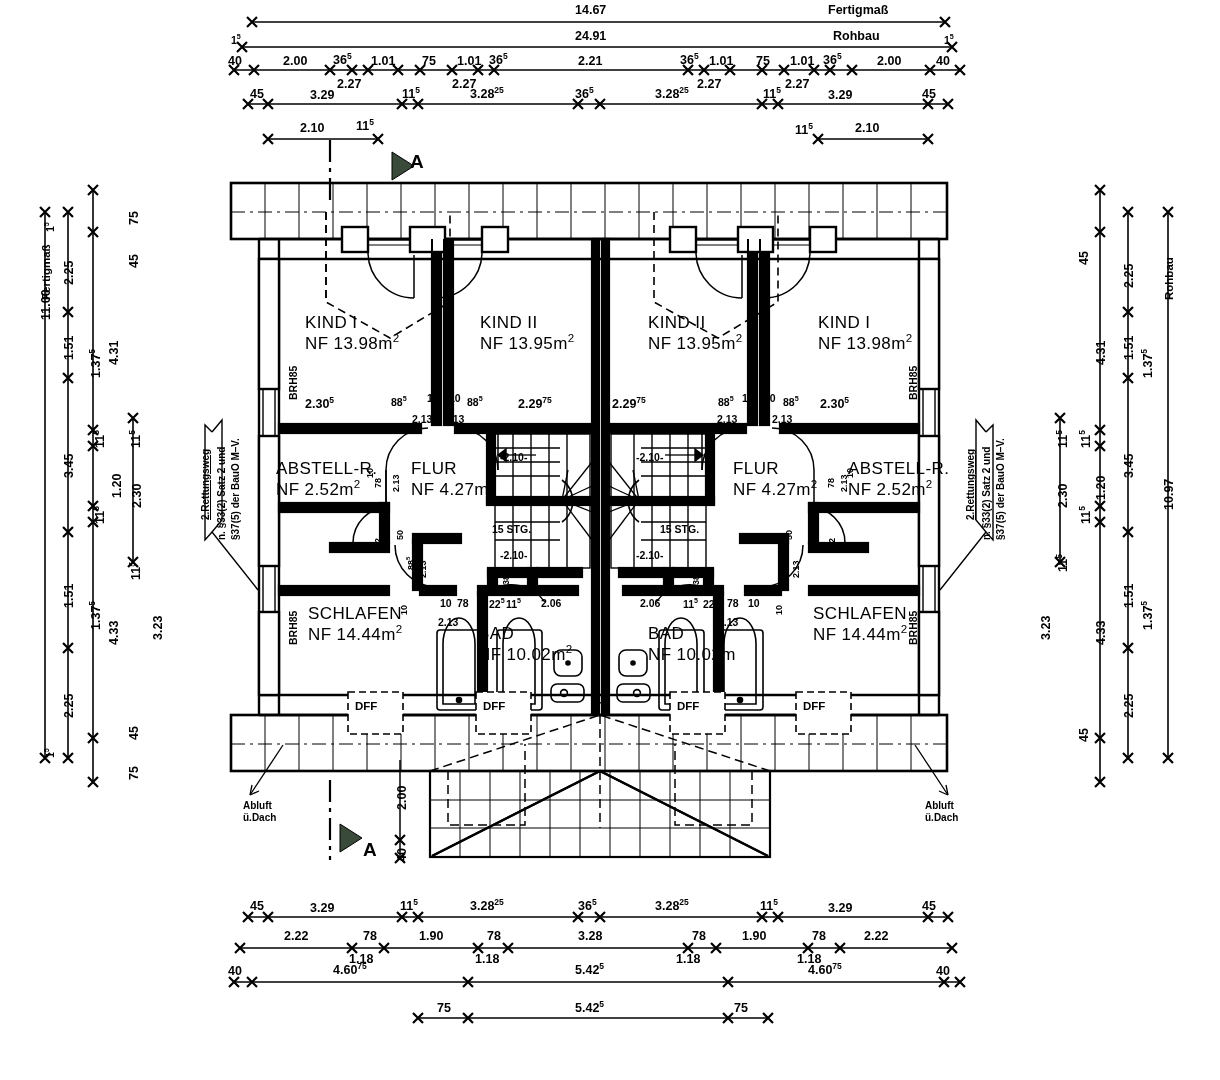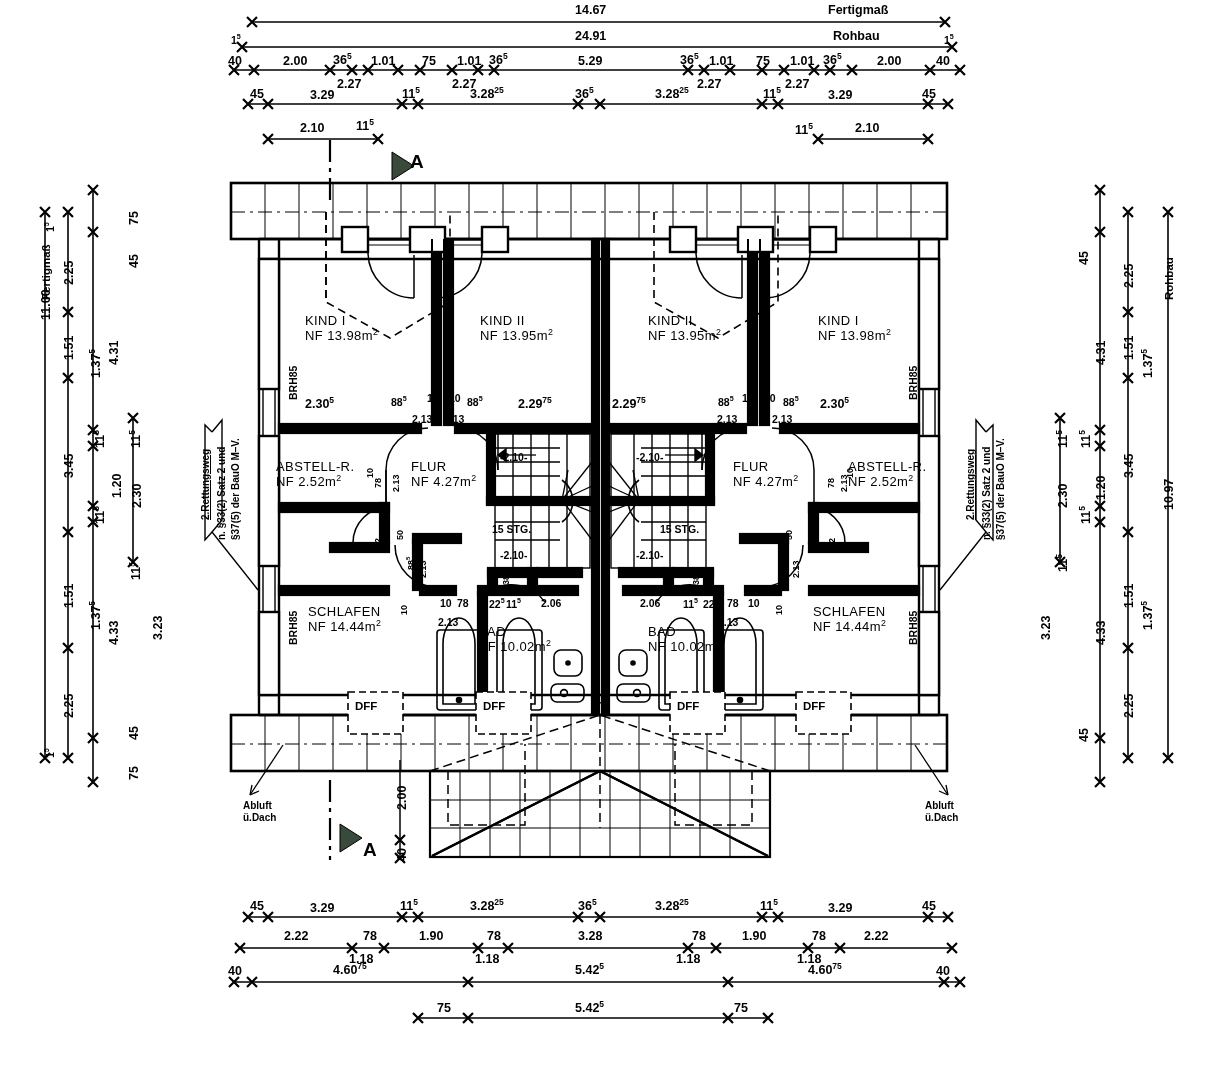--- a/index.html
+++ b/index.html
@@ -1,21 +1,21 @@
 <!DOCTYPE html>
 <html><head>
 <meta charset="utf-8">
 <style>
   html,body{margin:0;padding:0;background:#ffffff;}
   body{width:1220px;height:1080px;position:relative;overflow:hidden;
        font-family:"Liberation Sans","DejaVu Sans",sans-serif;color:#000;}
   #stage{position:absolute;left:0;top:0;width:1220px;height:1080px;}
   svg{position:absolute;left:0;top:0;}
   .lbl{position:absolute;white-space:nowrap;font-size:12px;line-height:1.05;color:#000;}
-  .room{font-size:13px;letter-spacing:.4px;}
+  .room{font-size:17px;letter-spacing:.4px;}
   .room .l2{display:block;}
   .dim{font-size:12.5px;font-weight:700;}
   .dimsm{font-size:10.5px;font-weight:700;}
   .dimxs{font-size:9px;font-weight:700;}
   .sup{font-size:.68em;vertical-align:super;}
   .sq{font-size:.68em;vertical-align:super;}
   .rot90{transform-origin:0 0;transform:rotate(-90deg);}
   .note{font-size:10px;font-weight:700;line-height:1.15;}
 </style>
 </head>
@@ -540,21 +540,21 @@
 <div class="lbl dimsm" style="left:231px;top:34px;">1<span class="sup">5</span></div>
 <div class="lbl dimsm" style="left:944px;top:34px;">1<span class="sup">5</span></div>
 
 <div class="lbl dim" style="left:228px;top:55px;">40</div>
 <div class="lbl dim" style="left:283px;top:55px;">2.00</div>
 <div class="lbl dim" style="left:333px;top:52px;">36<span class="sup">5</span></div>
 <div class="lbl dim" style="left:371px;top:55px;">1.01</div>
 <div class="lbl dim" style="left:422px;top:55px;">75</div>
 <div class="lbl dim" style="left:457px;top:55px;">1.01</div>
 <div class="lbl dim" style="left:489px;top:52px;">36<span class="sup">5</span></div>
-<div class="lbl dim" style="left:578px;top:55px;">5.29</div>
+<div class="lbl dim" style="left:578px;top:55px;">2.21</div>
 <div class="lbl dim" style="left:680px;top:52px;">36<span class="sup">5</span></div>
 <div class="lbl dim" style="left:709px;top:55px;">1.01</div>
 <div class="lbl dim" style="left:756px;top:55px;">75</div>
 <div class="lbl dim" style="left:790px;top:55px;">1.01</div>
 <div class="lbl dim" style="left:823px;top:52px;">36<span class="sup">5</span></div>
 <div class="lbl dim" style="left:877px;top:55px;">2.00</div>
 <div class="lbl dim" style="left:936px;top:55px;">40</div>
 
 <div class="lbl dim" style="left:337px;top:78px;">2.27</div>
 <div class="lbl dim" style="left:452px;top:78px;">2.27</div>

